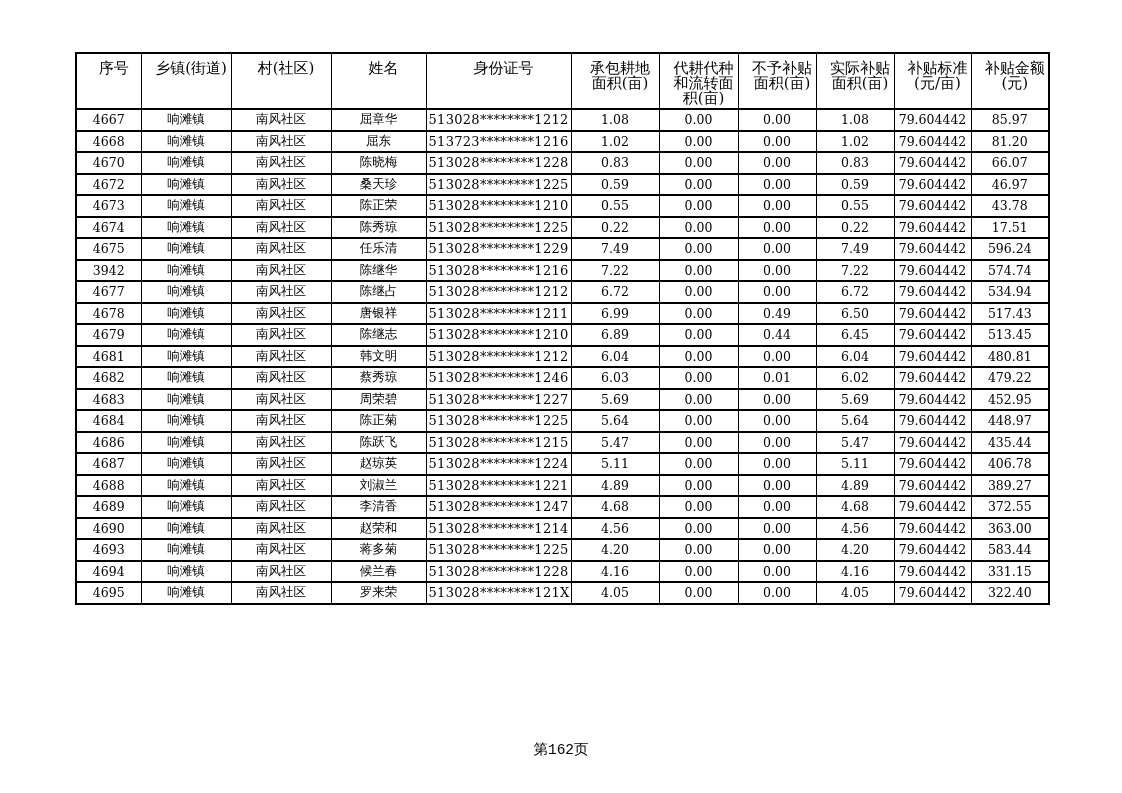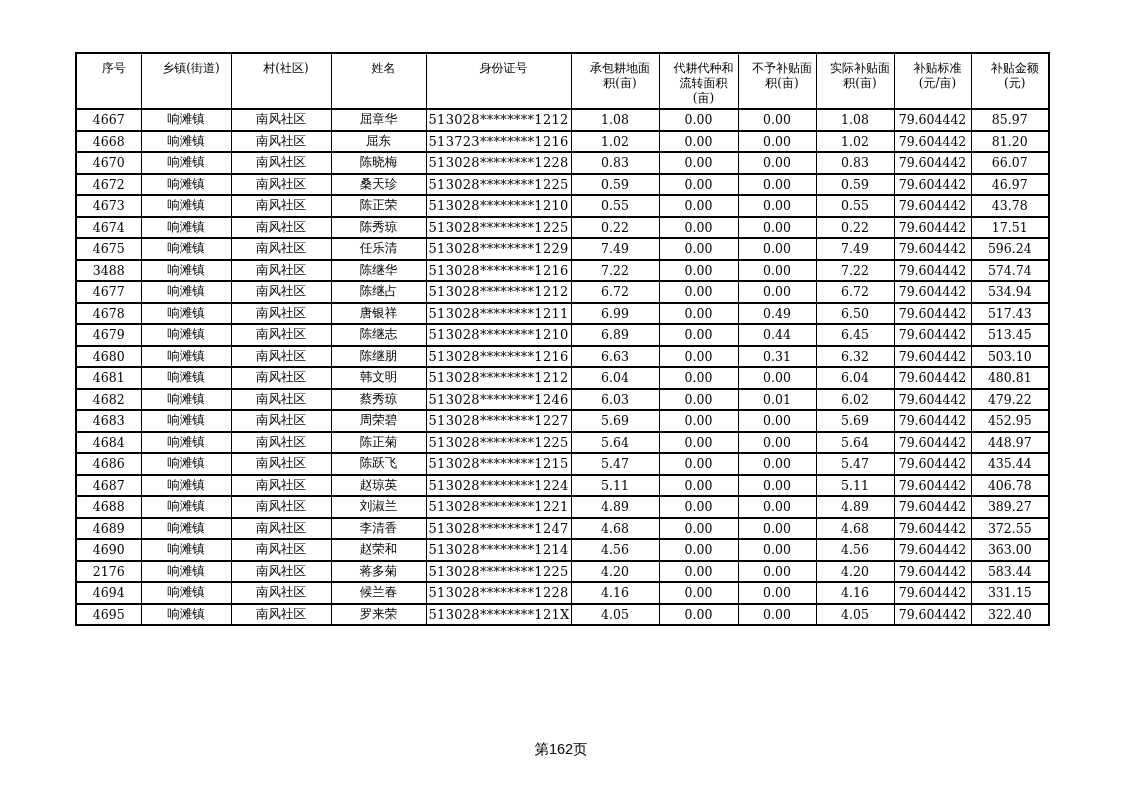--- a/index.html
+++ b/index.html
@@ -23,21 +23,21 @@
     width: 973px;
     border-collapse: collapse;
     table-layout: fixed;
     border: 2px solid #000000;
   }
   table.subsidy th {
     border-left: 1px solid #000000;
     border-right: 1px solid #000000;
     border-bottom: 2px solid #000000;
     font-weight: normal;
-    font-size: 12px;
+    font-size: 15px;
     line-height: 15px;
     vertical-align: top;
     text-align: center;
     padding: 7px 3px 2px 13px;
     height: 44px;
     box-sizing: border-box;
     overflow: hidden;
   }
   table.subsidy td {
     border: 1px solid #000000;
@@ -57,21 +57,21 @@
     letter-spacing: 0.3px;
     margin-top: 18px;
   }
   .page-footer {
     position: absolute;
     left: 0;
     right: 0;
     top: 740px;
     text-align: center;
     font-size: 14.5px;
-    font-family: Liberation Sans, sans-serif;
+    font-family: Liberation Mono, monospace;
     color: #000000;
   }
 </style>
 </head>
 <body>
 
 <div class="page">
   <table class="subsidy">
     <colgroup>
         <col style="width: 65px;">
@@ -187,21 +187,21 @@
           <td>任乐清</td>
           <td class="id-cell">513028********1229</td>
           <td>7.49</td>
           <td>0.00</td>
           <td>0.00</td>
           <td>7.49</td>
           <td>79.604442</td>
           <td>596.24</td>
         </tr>
         <tr>
-          <td>3488</td>
+          <td>3942</td>
           <td>响滩镇</td>
           <td>南风社区</td>
           <td>陈继华</td>
           <td class="id-cell">513028********1216</td>
           <td>7.22</td>
           <td>0.00</td>
           <td>0.00</td>
           <td>7.22</td>
           <td>79.604442</td>
           <td>574.74</td>
@@ -239,33 +239,20 @@
           <td>陈继志</td>
           <td class="id-cell">513028********1210</td>
           <td>6.89</td>
           <td>0.00</td>
           <td>0.44</td>
           <td>6.45</td>
           <td>79.604442</td>
           <td>513.45</td>
         </tr>
         <tr>
-          <td>4680</td>
-          <td>响滩镇</td>
-          <td>南风社区</td>
-          <td>陈继朋</td>
-          <td class="id-cell">513028********1216</td>
-          <td>6.63</td>
-          <td>0.00</td>
-          <td>0.31</td>
-          <td>6.32</td>
-          <td>79.604442</td>
-          <td>503.10</td>
-        </tr>
-        <tr>
           <td>4681</td>
           <td>响滩镇</td>
           <td>南风社区</td>
           <td>韩文明</td>
           <td class="id-cell">513028********1212</td>
           <td>6.04</td>
           <td>0.00</td>
           <td>0.00</td>
           <td>6.04</td>
           <td>79.604442</td>
@@ -369,21 +356,21 @@
           <td>赵荣和</td>
           <td class="id-cell">513028********1214</td>
           <td>4.56</td>
           <td>0.00</td>
           <td>0.00</td>
           <td>4.56</td>
           <td>79.604442</td>
           <td>363.00</td>
         </tr>
         <tr>
-          <td>2176</td>
+          <td>4693</td>
           <td>响滩镇</td>
           <td>南风社区</td>
           <td>蒋多菊</td>
           <td class="id-cell">513028********1225</td>
           <td>4.20</td>
           <td>0.00</td>
           <td>0.00</td>
           <td>4.20</td>
           <td>79.604442</td>
           <td>583.44</td>

